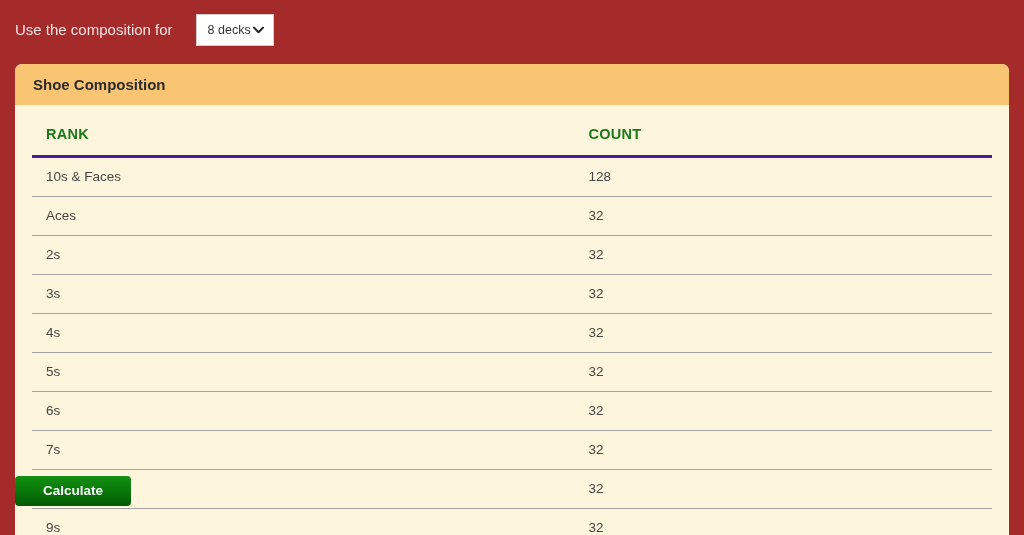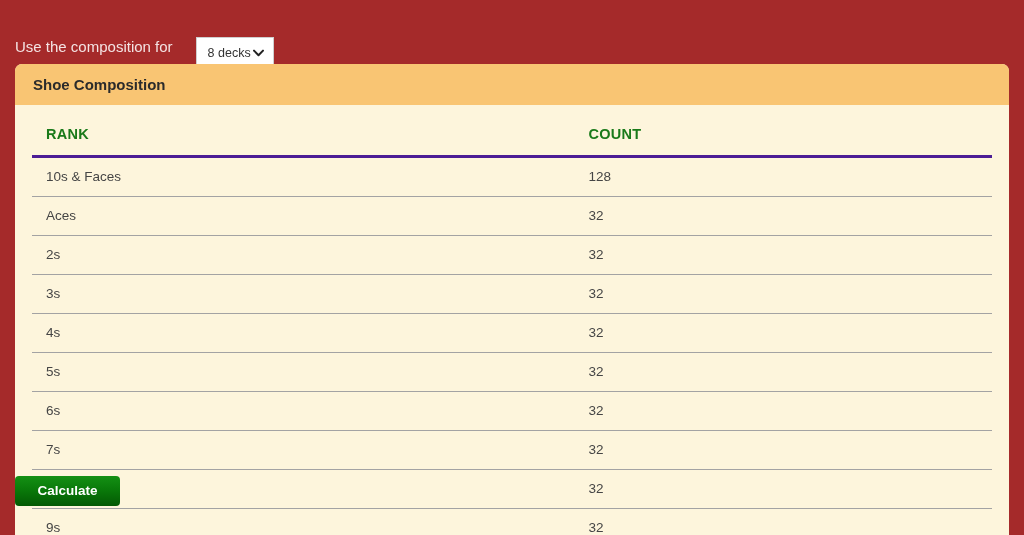--- a/index.html
+++ b/index.html
@@ -11,25 +11,24 @@
     height: 535px;
     background: #a52a2a;
     font-family: "Liberation Sans", sans-serif;
     overflow: hidden;
     position: relative;
   }
 
   
   .topbar {
     display: flex;
-    align-items: flex-start;
+    align-items: center;
     padding: 14px 0 0 15px;
     height: 46px;
     box-sizing: border-box;
-    margin-top: 23px;
   }
   .topbar-label {
     color: #f4e3e3;
     font-size: 15px;
     line-height: 20px;
     margin-right: 23px;
     white-space: nowrap;
   }
   .deck-select {
     position: relative;
@@ -113,21 +112,21 @@
     border-bottom: none;
   }
   col.col-rank { width: 56.5%; }
   col.col-count { width: 43.5%; }
 
   
   .calculate-btn {
     position: absolute;
     left: 15px;
     top: 476px;
-    width: 105px;
+    width: 116px;
     height: 30px;
     border: none;
     border-radius: 4px;
     background: linear-gradient(to bottom, #149014 0%, #0a7a0a 45%, #035903 100%);
     color: #ffffff;
     font-family: "Liberation Sans", sans-serif;
     font-size: 13.5px;
     font-weight: bold;
     cursor: pointer;
     padding: 0;

